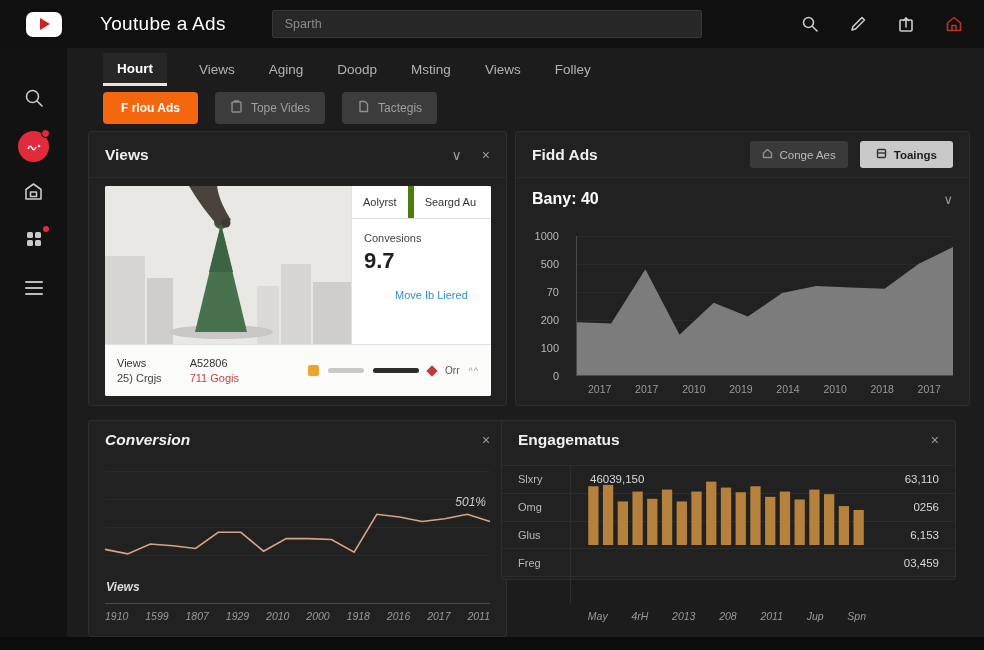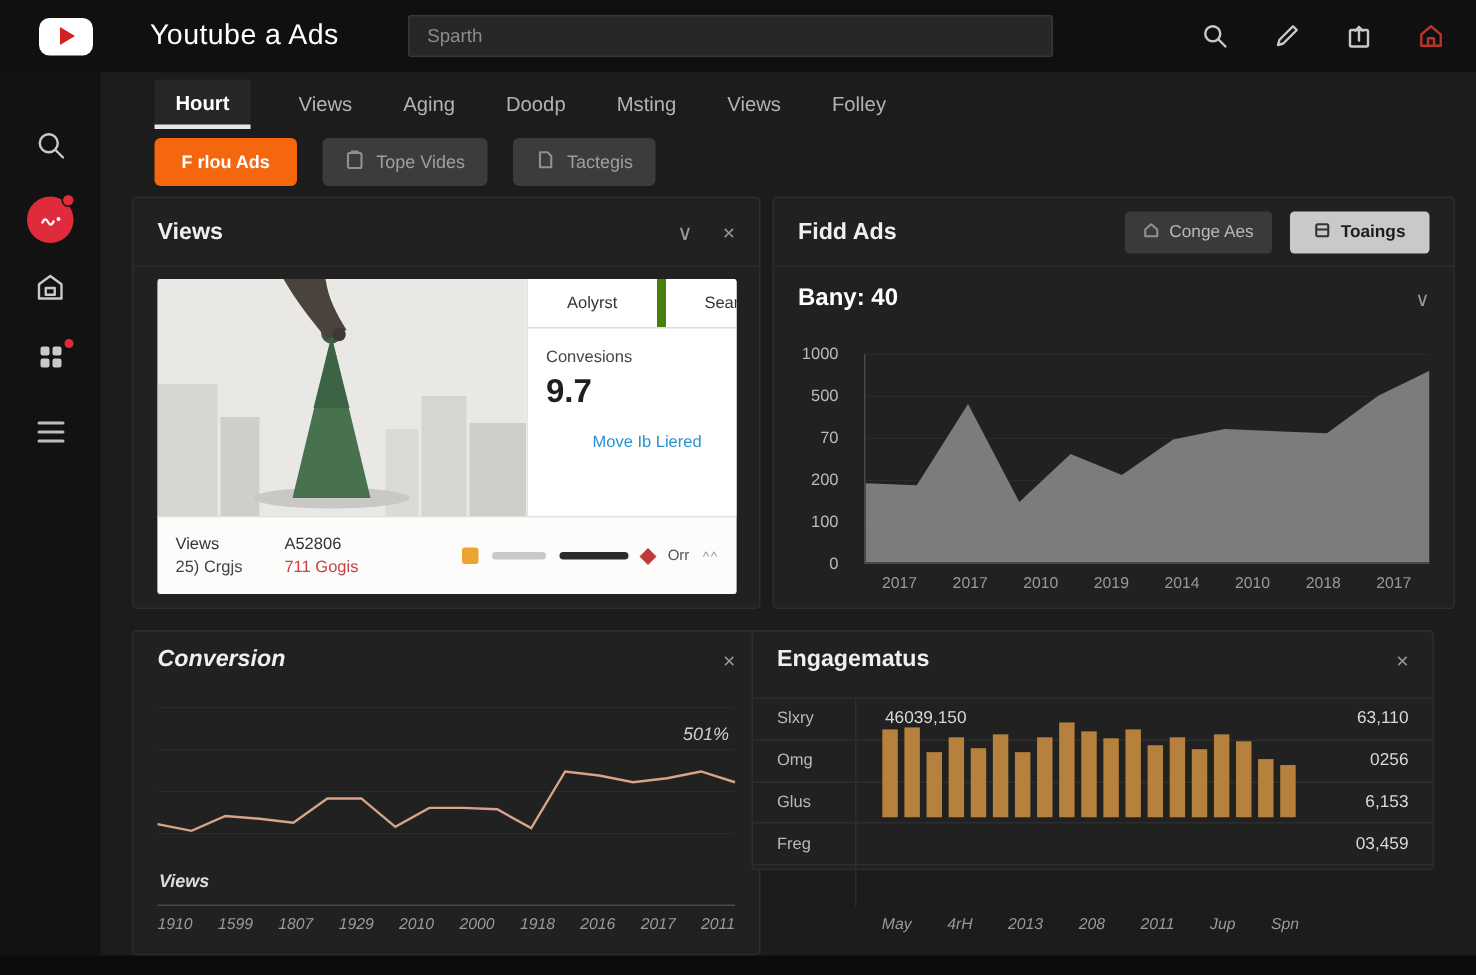--- a/index.html
+++ b/index.html
@@ -59,21 +59,21 @@
   .hdr-spacer { flex:1; }
   .hdr-icon { color:#9a9a9a; font-size:14px; margin-left:20px; cursor:pointer; line-height:1; }
 
   
   .white-panel { position:absolute; left:16px; top:54px; width:386px; height:210px; background:#f7f7f6;
                  border-radius:2px; display:flex; flex-direction:column; overflow:hidden; }
   .panel-top { display:flex; height:158px; }
   .thumb { width:246px; height:158px; flex:none; }
   .panel-right { flex:1; border-left:1px solid #e2e2e2; display:flex; flex-direction:column; background:#fff; }
   .mini-tabs { display:flex; border-bottom:1px solid #ddd; height:33px; }
-  .mini-tab { font-size:11px; color:#333; display:flex; align-items:center; padding:0 26px; white-space:nowrap; cursor:pointer; }
+  .mini-tab { font-size:11px; color:#333; display:flex; align-items:center; padding:0 11px; white-space:nowrap; cursor:pointer; }
   .mini-tab + .mini-tab { border-left:6px solid #4d7c0f; }
   .metric { padding:13px 12px; }
   .metric-label { font-size:11px; color:#444; }
   .metric-value { font-size:22px; color:#1f1f1f; font-weight:600; margin-top:4px; }
   .metric-link { font-size:11px; color:#2e8fd0; margin-top:15px; cursor:pointer;margin-left:31px; }
   .panel-bottom { border-top:1px solid #e3e3e3; flex:1; display:flex; align-items:center;
                   padding:0 12px; background:#fcfcfb; }
   .stat { margin-right:28px; }
   .stat-top { font-size:11px; color:#333; }
   .stat-bottom { font-size:11px; color:#444; margin-top:3px; }
@@ -103,21 +103,21 @@
                   padding:7px 12px; display:flex; gap:7px; align-items:center; cursor:pointer; margin-left:12px;
                   font-family:"Liberation Sans", sans-serif; }
   .hdr-btn-light { background:#c9c9c9; color:#1d1d1d; font-size:11.5px; border:none; border-radius:3px;
                    padding:7px 16px; display:flex; gap:7px; align-items:center; cursor:pointer; margin-left:12px;
                    font-weight:bold; font-family:"Liberation Sans", sans-serif; }
 
   
   .conv-plot { position:absolute; left:16px; right:16px; top:50px; height:105px;
                background:repeating-linear-gradient(to bottom, #2a2a2a 0 1px, transparent 1px 28px); }
   .conv-plot svg { position:absolute; left:0; top:10px; width:100%; height:90px; overflow:visible; }
-  .conv-annot { position:absolute; top:11px; right:4px; color:#cfcfcf; font-size:12px; }
+  .conv-annot { position:absolute; top:24px; right:4px; color:#cfcfcf; font-size:12px; }
   .conv-series { position:absolute; left:17px; top:159px; color:#ddd; font-size:12px; font-weight:bold; }
   .conv-axis { position:absolute; left:16px; right:16px; top:182px; border-top:1px solid #4a4a4a; }
   .conv-xticks { position:absolute; left:16px; right:16px; top:189px; display:flex; justify-content:space-between; }
 
   
   .engage-rows { position:absolute; left:0; right:0; top:44px; border-top:1px solid #2d2d2d; }
   .engage-row { height:27.8px; display:flex; align-items:center; padding:0 16px; border-bottom:1px solid #2d2d2d; }
   .engage-label { width:50px; font-size:11px; color:#b9b9b9; }
   .engage-topval { font-size:11.5px; color:#d9d9d9; margin-left:22px; }
   .engage-val { margin-left:auto; font-size:11.5px; color:#d9d9d9; }

